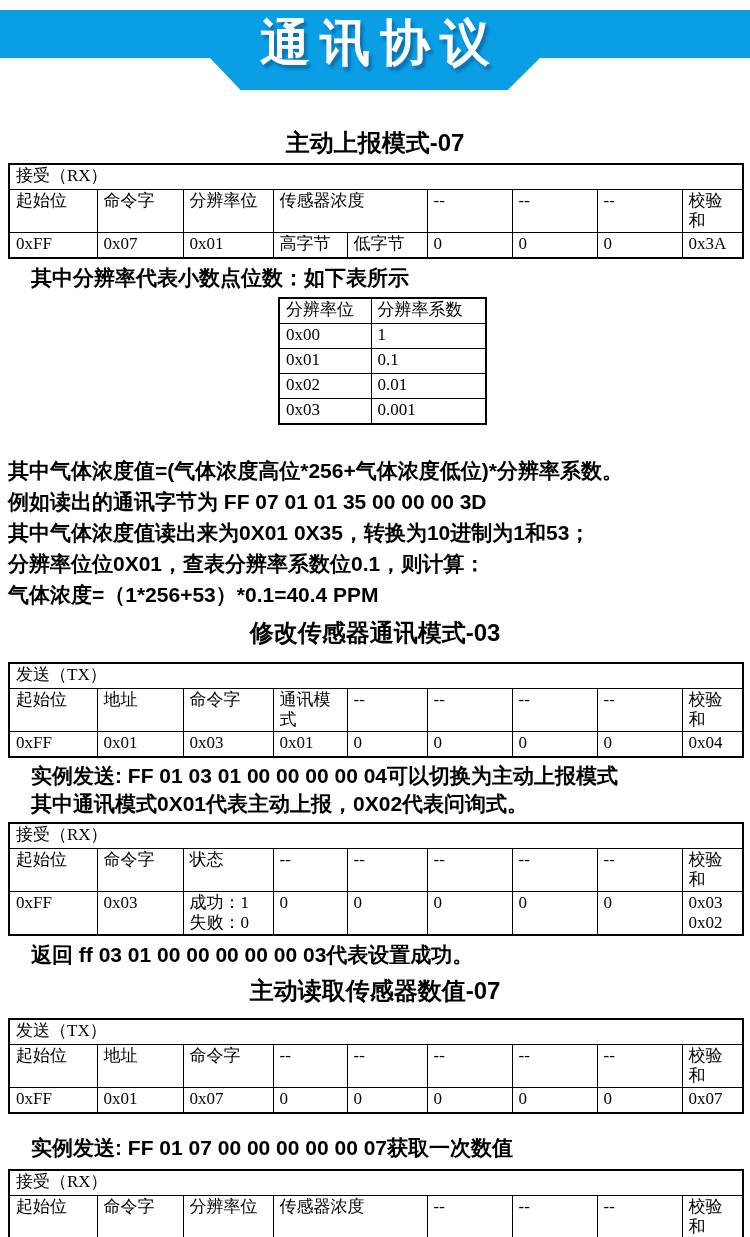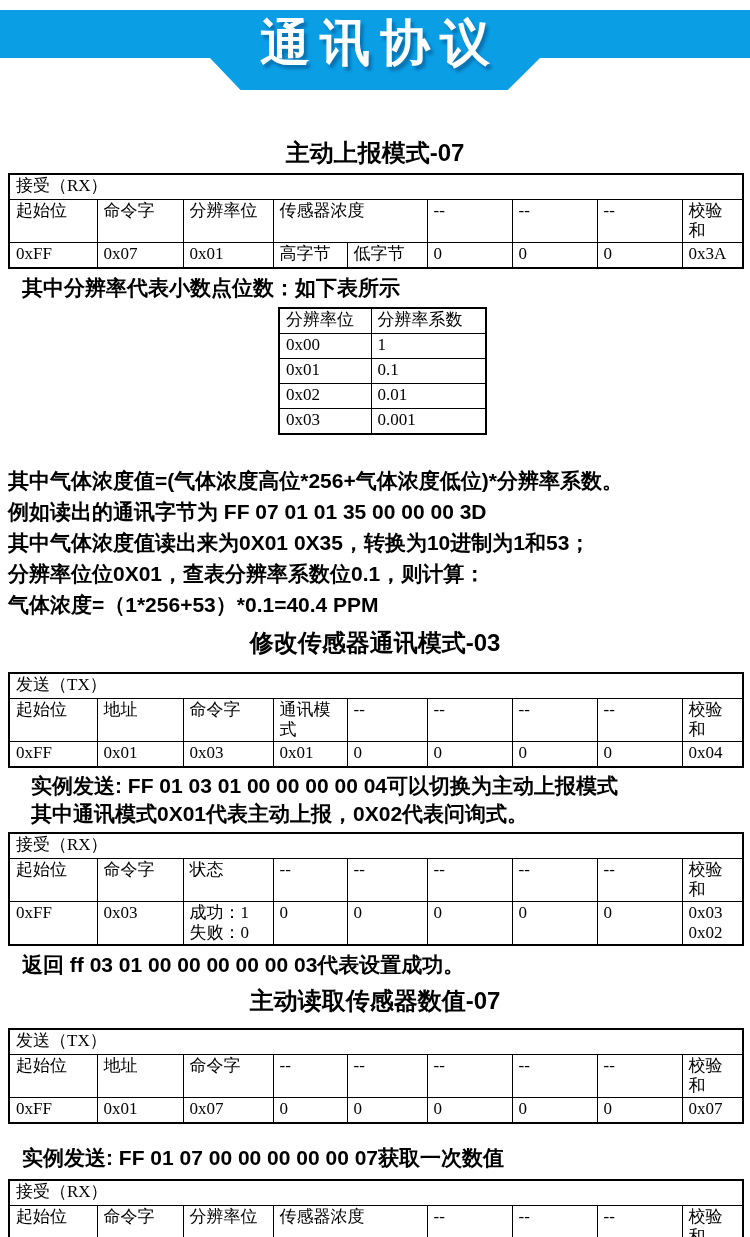--- a/index.html
+++ b/index.html
@@ -26,21 +26,21 @@
     letter-spacing: 10px; padding-left: 10px; box-sizing: border-box;
     line-height: 64px;
     text-shadow: 3px 4px 3px rgba(10, 60, 110, 0.45);
   }
 
   
   h2.sec-title {
     margin: 0; text-align: center; font-size: 24px; font-weight: bold;
     line-height: 30px;
   }
-  #sec1-title { margin-top: 48px; }
+  #sec1-title { margin-top: 38px; }
   #sec2-title { margin-top: 8px; }
   #sec3-title { margin-top: 8px; }
 
   
   table.proto, table.res {
     border-collapse: collapse;
     font-family: "Liberation Serif", "DejaVu Serif", serif;
     font-size: 17px;
     table-layout: fixed;
   }
@@ -59,21 +59,21 @@
   table.res { width: 207px; margin-left: 278px; margin-top: 6px; }
 
   
   .para-block { padding: 0 28px 0 31px; font-size: 21px; font-weight: bold; }
   .para-line  { white-space: nowrap; }
   #paras1 { margin-top: 30px; padding-left: 8px; }
   #paras1 .para-line { line-height: 31px; }
   #paras2 { margin-top: 4px; }
   #paras2 .para-line { line-height: 28px; }
   .note {
-    padding-left: 22px; font-size: 21px; font-weight: bold; line-height: 26px;
+    padding-left: 31px; font-size: 21px; font-weight: bold; line-height: 26px;
     white-space: nowrap;
   }
   #note1 { margin-top: 6px; }
   #note2 { margin-top: 6px; }
   #note3 { margin-top: 21px; }
 </style>
 </head>
 <body>
 
 <div class="banner">

